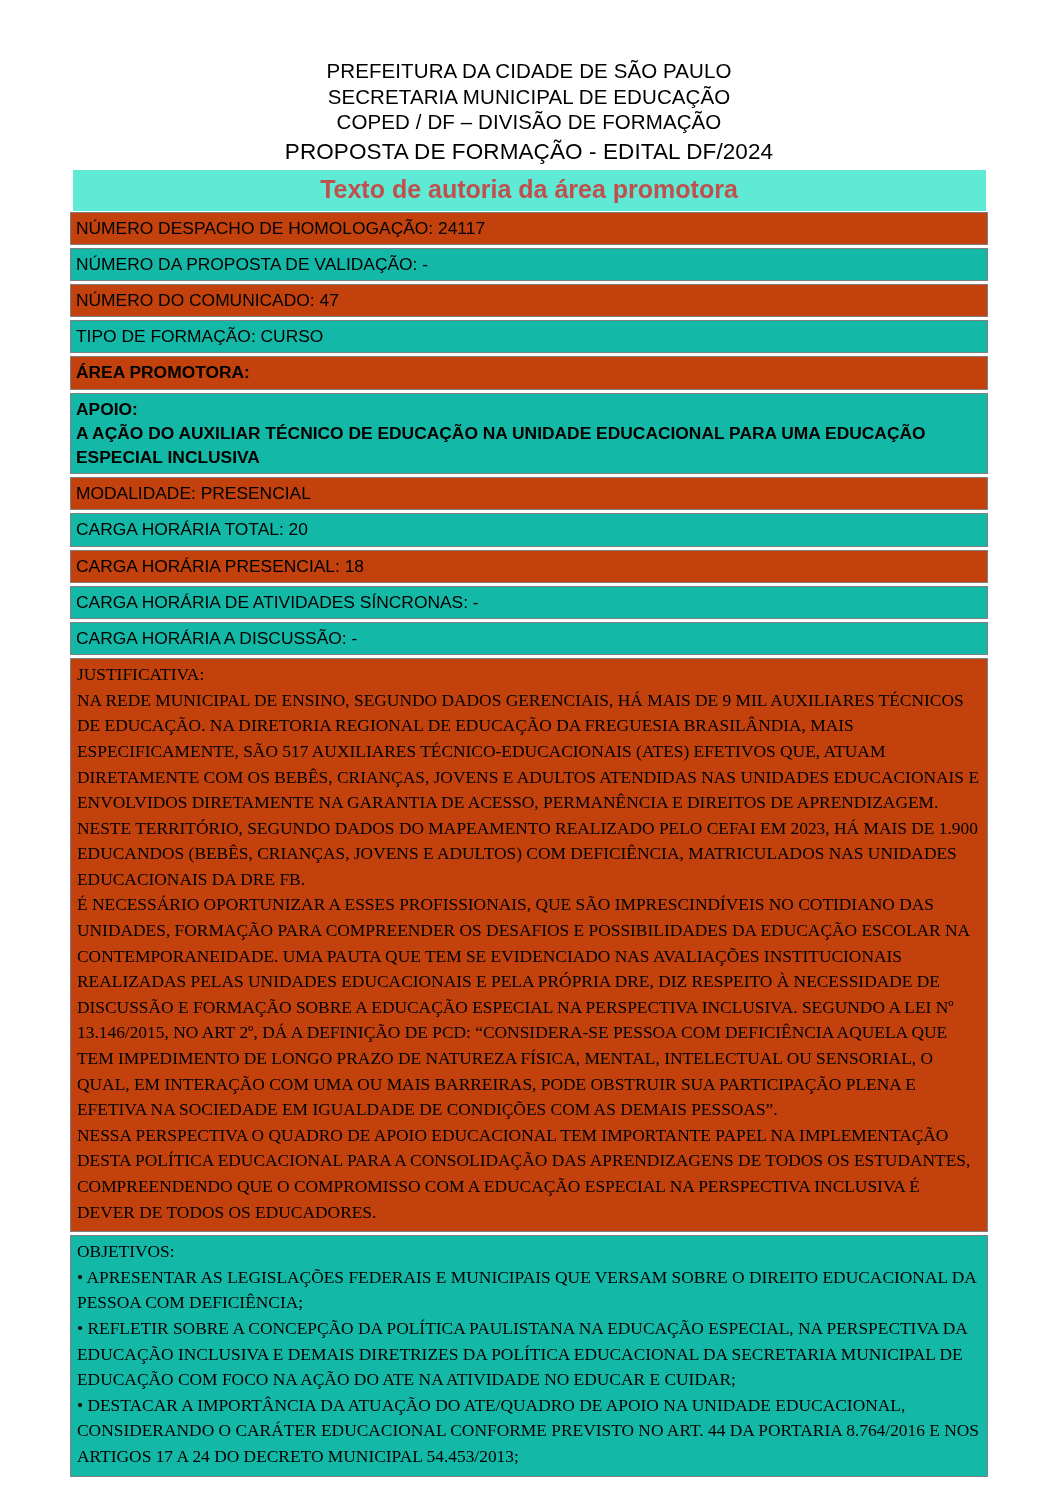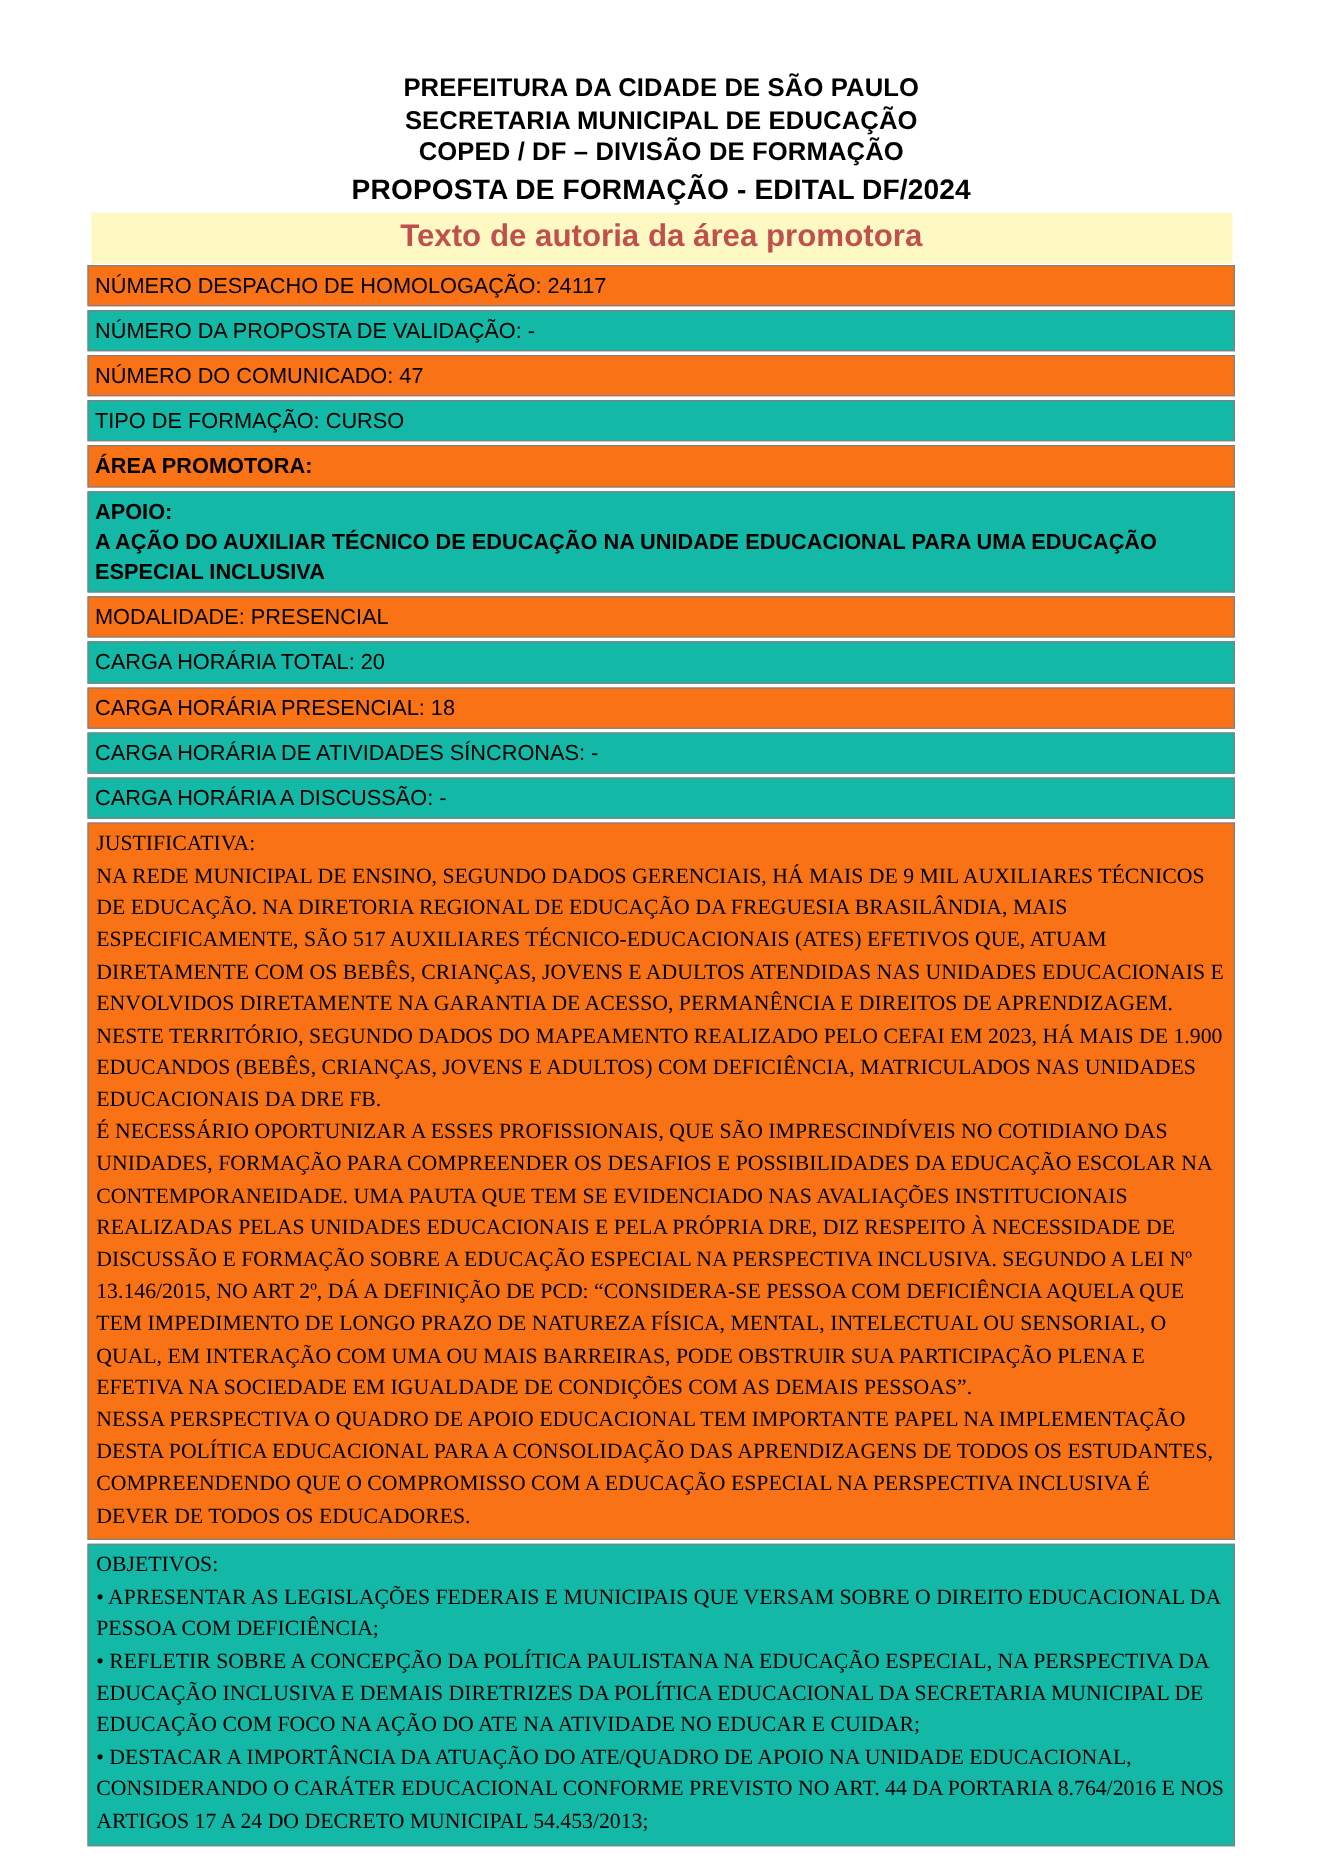--- a/index.html
+++ b/index.html
@@ -24,36 +24,36 @@
     box-sizing: border-box;
   }
 
   
   .doc-header {
     padding-top: 58px;
     text-align: center;
   }
   .doc-header .hline {
     font-size: 20.5px;
-    font-weight: bold;
+    font-weight: normal;
     line-height: 25.5px;
     letter-spacing: 0.1px;
     white-space: nowrap;
   }
   .doc-header .hline.big {
     font-size: 22.5px;
     line-height: 30px;
     padding-top: 2px;
   }
 
   
   .banner {
     margin: 3px auto 0 auto;
     width: 913px;
-    background: #fef9c3;
+    background: #5eead4;
     text-align: center;
     padding: 4px 0 7px 0;
     box-sizing: border-box;
   }
   .banner-title {
     font-size: 25px;
     font-weight: bold;
     color: #C0504D;
     line-height: 30px;
   }
@@ -63,21 +63,21 @@
     width: 918px;
     margin: 0 auto;
     padding-top: 1px;
     box-sizing: border-box;
   }
   .row {
     border: 1px solid #808080;
     box-sizing: border-box;
     padding: 3px 5px 4px 5px;
     margin-bottom: 3px;
-    background: #f97316;
+    background: #c2410c;
     font-size: 17.4px;
     line-height: 24.2px;
   }
   .row.shaded {
     background: #14b8a6;
   }
   .row.bold {
     font-weight: bold;
   }
   .row .line {

